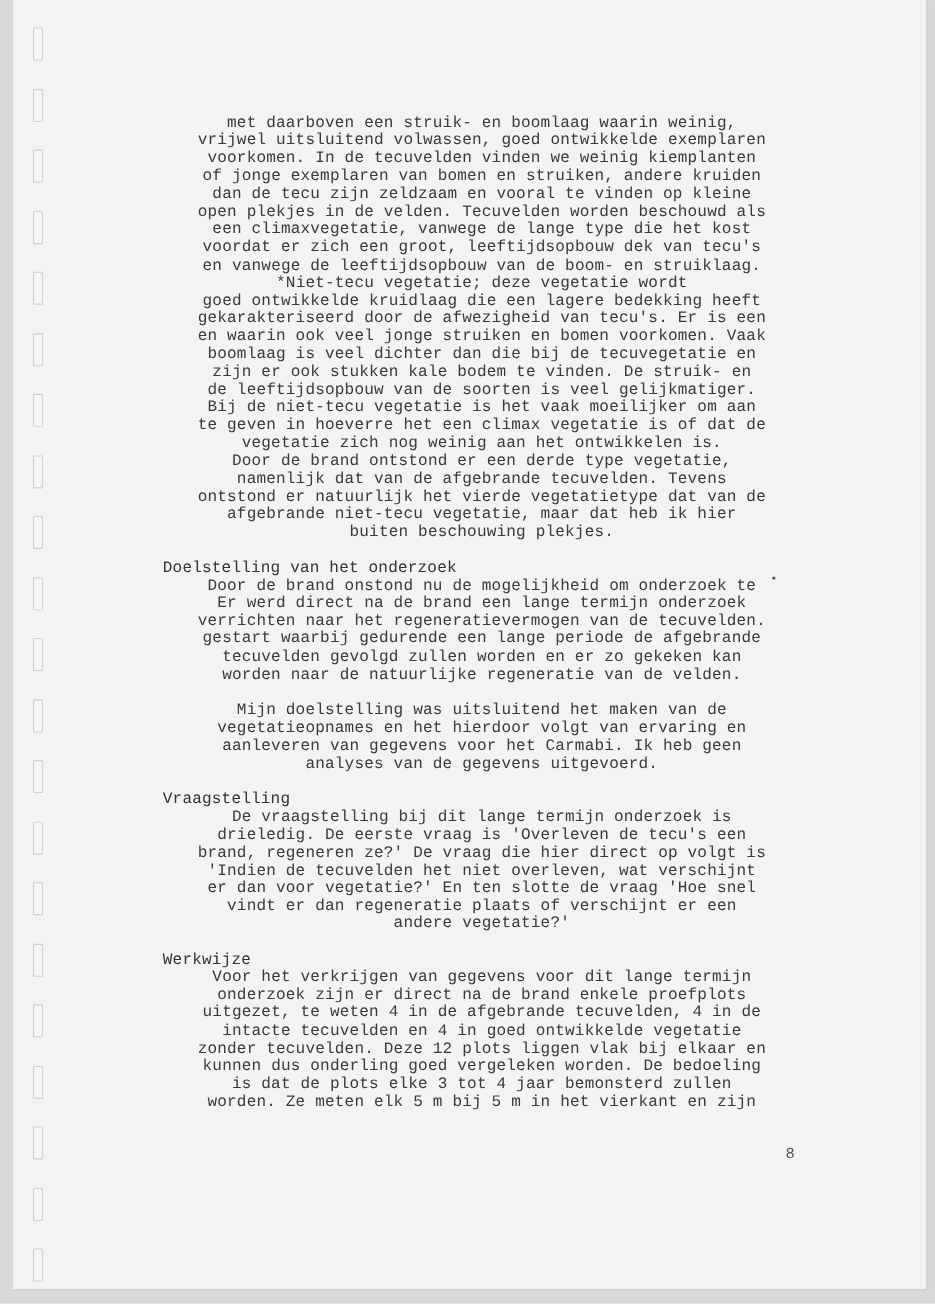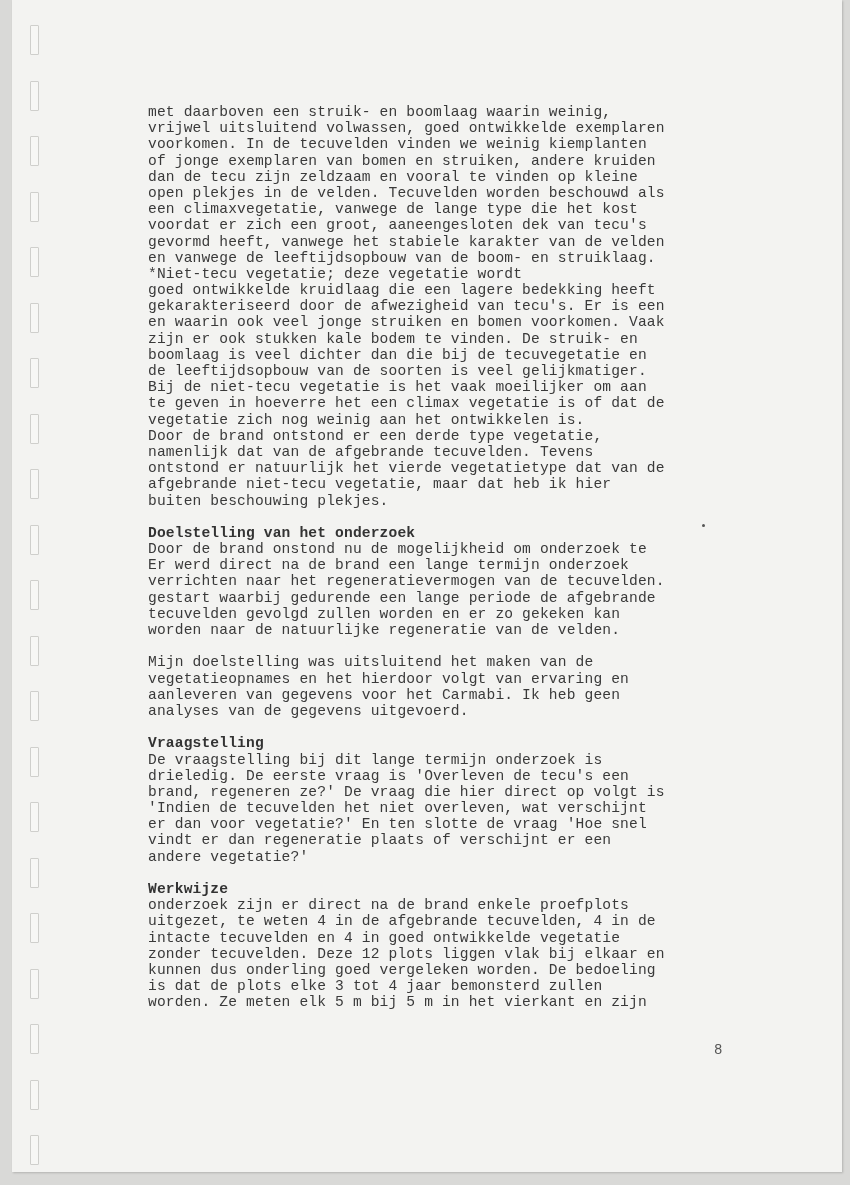--- a/index.html
+++ b/index.html
@@ -21,23 +21,23 @@
       border: 1px solid #cfcfcc;
       border-radius: 1px;
     }
     .content {
       position: absolute; left: 136px; top: 104px; width: 580px;
       color: #3a3a3a;
       font-size: 14.6px;
       line-height: 16.2px;
       letter-spacing: 0.15px;
     }
-    .line { white-space: pre; height: 16.2px; }
+    .line { white-space: pre; height: 16.2px; text-align: center; }
     .gap { height: 16.2px; }
-    .heading { font-weight: bold; color: #333; white-space: pre; height: 16.2px; }
+    .heading { font-weight: normal; color: #333; white-space: pre; height: 16.2px; }
     .page-number {
       position: absolute; left: 702px; top: 1042px;
       font-family: "Liberation Mono", monospace; font-size: 14px; color: #555;
     }
     .speck { position: absolute; left: 690px; top: 524px; width: 3px; height: 3px; background: #555; border-radius: 50%; }
   </style>
 </head>
 <body>
 
 <div class="page">
@@ -67,29 +67,28 @@
 
   <div class="content">
     <div>
         <div class="line">met daarboven een struik- en boomlaag waarin weinig,</div>
         <div class="line">vrijwel uitsluitend volwassen, goed ontwikkelde exemplaren</div>
         <div class="line">voorkomen. In de tecuvelden vinden we weinig kiemplanten</div>
         <div class="line">of jonge exemplaren van bomen en struiken, andere kruiden</div>
         <div class="line">dan de tecu zijn zeldzaam en vooral te vinden op kleine</div>
         <div class="line">open plekjes in de velden. Tecuvelden worden beschouwd als</div>
         <div class="line">een climaxvegetatie, vanwege de lange type die het kost</div>
-        <div class="line">voordat er zich een groot, aaneengesloten dek van tecu's</div>
-        <div class="line">gevormd heeft, vanwege het stabiele karakter van de velden</div>
+        <div class="line">voordat er zich een groot, leeftijdsopbouw dek van tecu's</div>
         <div class="line">en vanwege de leeftijdsopbouw van de boom- en struiklaag.</div>
         <div class="line">*Niet-tecu vegetatie; deze vegetatie wordt</div>
         <div class="line">goed ontwikkelde kruidlaag die een lagere bedekking heeft</div>
         <div class="line">gekarakteriseerd door de afwezigheid van tecu's. Er is een</div>
         <div class="line">en waarin ook veel jonge struiken en bomen voorkomen. Vaak</div>
+        <div class="line">boomlaag is veel dichter dan die bij de tecuvegetatie en</div>
         <div class="line">zijn er ook stukken kale bodem te vinden. De struik- en</div>
-        <div class="line">boomlaag is veel dichter dan die bij de tecuvegetatie en</div>
         <div class="line">de leeftijdsopbouw van de soorten is veel gelijkmatiger.</div>
         <div class="line">Bij de niet-tecu vegetatie is het vaak moeilijker om aan</div>
         <div class="line">te geven in hoeverre het een climax vegetatie is of dat de</div>
         <div class="line">vegetatie zich nog weinig aan het ontwikkelen is.</div>
         <div class="line">Door de brand ontstond er een derde type vegetatie,</div>
         <div class="line">namenlijk dat van de afgebrande tecuvelden. Tevens</div>
         <div class="line">ontstond er natuurlijk het vierde vegetatietype dat van de</div>
         <div class="line">afgebrande niet-tecu vegetatie, maar dat heb ik hier</div>
         <div class="line">buiten beschouwing plekjes.</div>
       </div>
@@ -117,20 +116,21 @@
         <div class="line">drieledig. De eerste vraag is 'Overleven de tecu's een</div>
         <div class="line">brand, regeneren ze?' De vraag die hier direct op volgt is</div>
         <div class="line">'Indien de tecuvelden het niet overleven, wat verschijnt</div>
         <div class="line">er dan voor vegetatie?' En ten slotte de vraag 'Hoe snel</div>
         <div class="line">vindt er dan regeneratie plaats of verschijnt er een</div>
         <div class="line">andere vegetatie?'</div>
       </div>
     <div class="gap"></div>
     <div class="heading">Werkwijze</div>
     <div>
+        <div class="line">Voor het verkrijgen van gegevens voor dit lange termijn</div>
         <div class="line">onderzoek zijn er direct na de brand enkele proefplots</div>
         <div class="line">uitgezet, te weten 4 in de afgebrande tecuvelden, 4 in de</div>
         <div class="line">intacte tecuvelden en 4 in goed ontwikkelde vegetatie</div>
         <div class="line">zonder tecuvelden. Deze 12 plots liggen vlak bij elkaar en</div>
         <div class="line">kunnen dus onderling goed vergeleken worden. De bedoeling</div>
         <div class="line">is dat de plots elke 3 tot 4 jaar bemonsterd zullen</div>
         <div class="line">worden. Ze meten elk 5 m bij 5 m in het vierkant en zijn</div>
       </div>
   </div>
 

